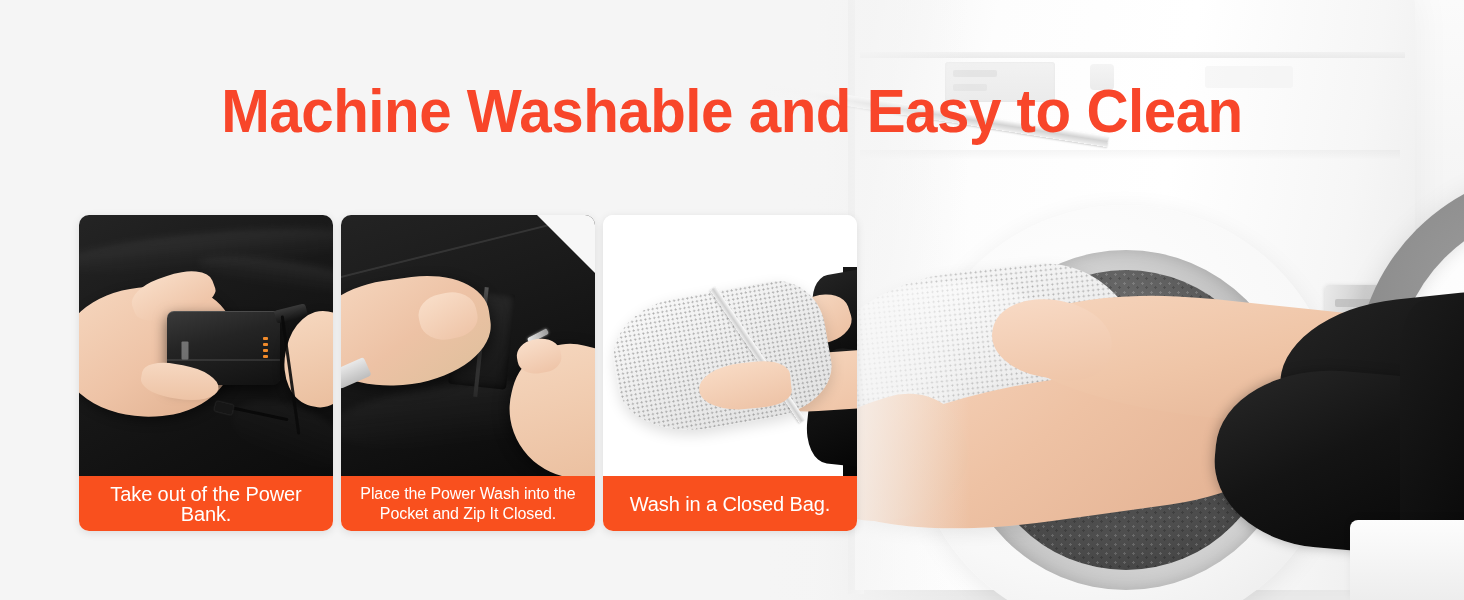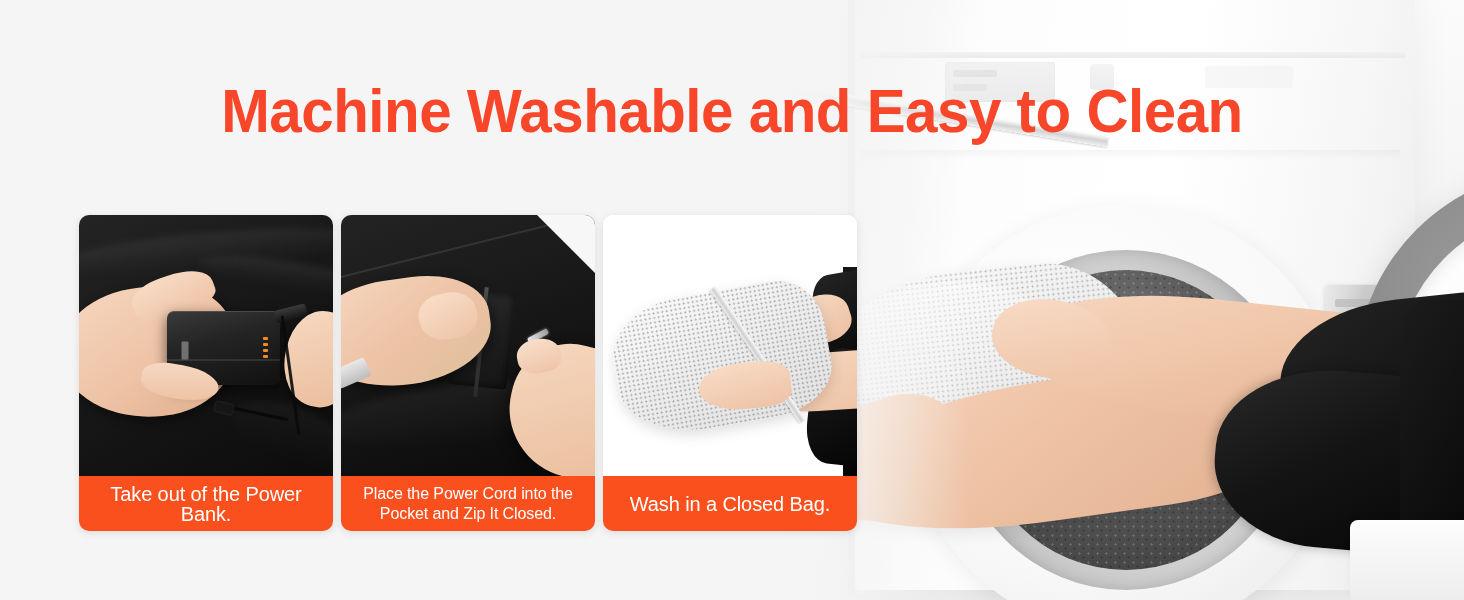--- a/index.html
+++ b/index.html
@@ -357,21 +357,21 @@
         <div class="zip"></div>
         <div class="handL"></div>
         <div class="knuckle"></div>
         <div class="cuff"></div>
         <div class="ziptab"></div>
         <div class="handR"></div>
         <div class="fingR"></div>
         <div class="corner"></div>
       </div>
       <div class="caption">
-        <span>Place the Power Cord into the Pocket and Zip It Closed.</span>
+        <span>Place the Power Wash into the Pocket and Zip It Closed.</span>
       </div>
     </div>
 
     <div class="card c3">
       <div class="card-photo p3">
         <div class="torso"></div>
         <div class="slv1"></div>
         <div class="slv2"></div>
         <div class="armR"></div>
         <div class="handT"></div>

